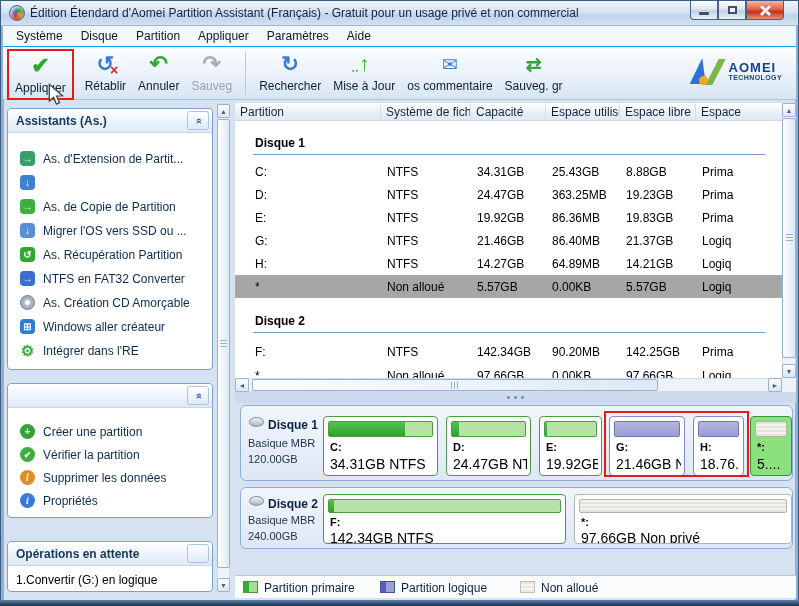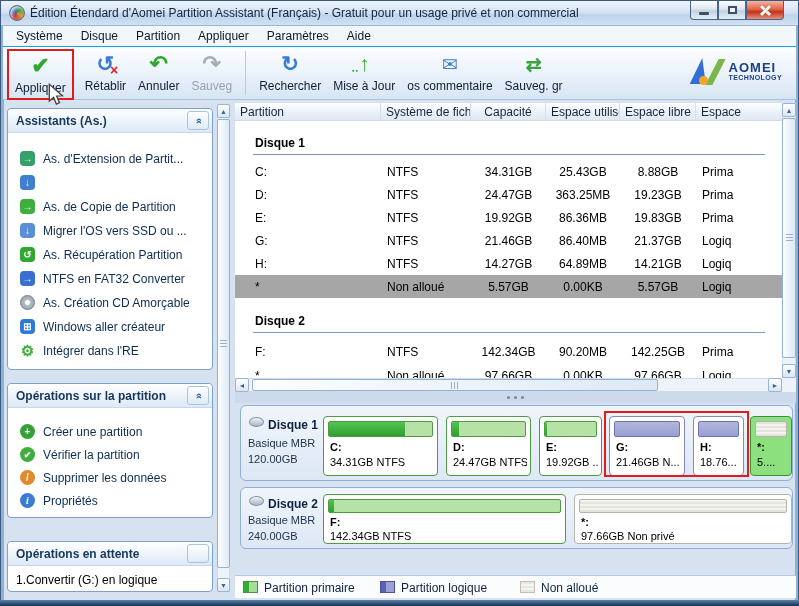--- a/index.html
+++ b/index.html
@@ -68,42 +68,42 @@
 .sc-thumb{background:linear-gradient(90deg,#fdfeff,#dde9f5);border:1px solid #93b1d2;border-radius:2px;display:flex;align-items:center;justify-content:center}
 .grip-v{width:7px;height:8px;background:repeating-linear-gradient(180deg,#93b1d2 0 1px,transparent 1px 3px)}
 .grip-h{width:8px;height:7px;background:repeating-linear-gradient(90deg,#93b1d2 0 1px,transparent 1px 3px)}
 
 .table-wrap{left:235px;top:103px;width:561px;height:289px;background:#fff;overflow:hidden}
 .thead{position:absolute;left:0;top:0;width:547px;height:18px;display:flex;background:linear-gradient(180deg,#ffffff,#eaf0f8 55%,#dfe8f3);border-bottom:1px solid #cfdbe8}
 .th{font-size:12px;color:#14273d;padding:2px 5px 0;border-right:1px solid #d4dfea;white-space:nowrap;overflow:hidden}
 .tr{position:absolute;left:0;width:547px;height:23px;display:flex;align-items:center}
 .tr.sel{background:#a6a6a6}
 .td{font-size:12px;color:#000;padding:0 6px;white-space:nowrap;overflow:hidden}
-.num{text-align:center}
+.num{text-align:left}
 .gname{position:absolute;font-size:12px;font-weight:bold;color:#000;left:20px}
 .gline{position:absolute;left:18px;width:512px;height:1px;background:#7d9cbb}
 
 .splitter{left:235px;top:392px;width:561px;height:11px;background:#ccdaeb;display:flex;align-items:center;justify-content:center;gap:4px}
 .dot{width:3px;height:3px;background:#7f96ad;border-radius:1px}
 
 .dgroup{left:240px;width:553px;border:1px solid #8fafd6;border-radius:6px;background:linear-gradient(180deg,#f0f5fb,#dde8f5)}
 .dname{position:absolute;font-size:12px;font-weight:bold;color:#0d2340;white-space:nowrap}
 .dsub{position:absolute;font-size:11px;color:#22344c;white-space:nowrap}
 .platter{position:absolute;width:15px;height:10px;border-radius:50%;background:linear-gradient(180deg,#eef2f7,#aab6c4);border:1px solid #8795a6}
 .block{position:absolute;background:#fff;border:1px solid #9ab0c8;border-radius:4px;overflow:hidden}
 .block.primary{border-color:#4f9b43}
 .block.logical{border-color:#8489c4}
 .block.unalloc{border-color:#b4b4ac}
 .block.selgreen{background:#8ce07e;border-color:#3f8f3f}
 .bbar{position:absolute;left:4px;right:4px;top:4px;height:16px;border:1px solid #4f9b43;border-radius:2px;background:#b6e2a6;overflow:hidden}
 .bbar.log{background:linear-gradient(180deg,#b2b7de,#999fd0);border-color:#6d73b4}
 .bbar.hatch{background:repeating-linear-gradient(0deg,#e4e4dc 0 2px,#f4f4ee 2px 4px);border-color:#b4b4ac}
 .used{height:100%;background:linear-gradient(180deg,#52c452,#2f9e2f)}
 .blabel{position:absolute;left:6px;font-size:11px;font-weight:bold;color:#000;white-space:nowrap;overflow:hidden;right:3px}
-.binfo{position:absolute;left:6px;font-size:11px;color:#000;white-space:nowrap;overflow:hidden;right:3px}
+.binfo{position:absolute;left:6px;font-size:14px;color:#000;white-space:nowrap;overflow:hidden;right:3px}
 .annot{border:2px solid #e21c1c;z-index:10}
 
 .legend{left:235px;top:575px;width:561px;height:23px;background:#fafcfe;border-top:1px solid #b5c8e0}
 .lsw{position:absolute;top:5px;width:15px;height:12px;border:1px solid}
 .llab{position:absolute;top:5px;font-size:12px;color:#10243e;white-space:nowrap}
 .cursor{z-index:60}
 </style>
 </head>
 <body>
 
@@ -243,21 +243,20 @@
     <span class="slab">Windows aller créateur</span>
   </div>
   <div class="sitem" style="top:230px">
     <span class="sic sic-gear">⚙</span>
     <span class="slab">Intégrer dans l'RE</span>
   </div>
 </div>
 
 <div class="p panel" style="top:383px;height:135px">
   <div class="phead">
-    <span>Opérations sur la partition</span>
     <span class="chev">
         <span>»</span>
       </span>
   </div>
   <div class="sitem" style="top:36px">
     <span class="sic" style="background:#35a035;border-radius:50%">+</span>
     <span class="slab">Créer une partition</span>
   </div>
   <div class="sitem" style="top:59px">
     <span class="sic" style="background:#3fae3f;border-radius:50%;font-size:9px">✔</span>

